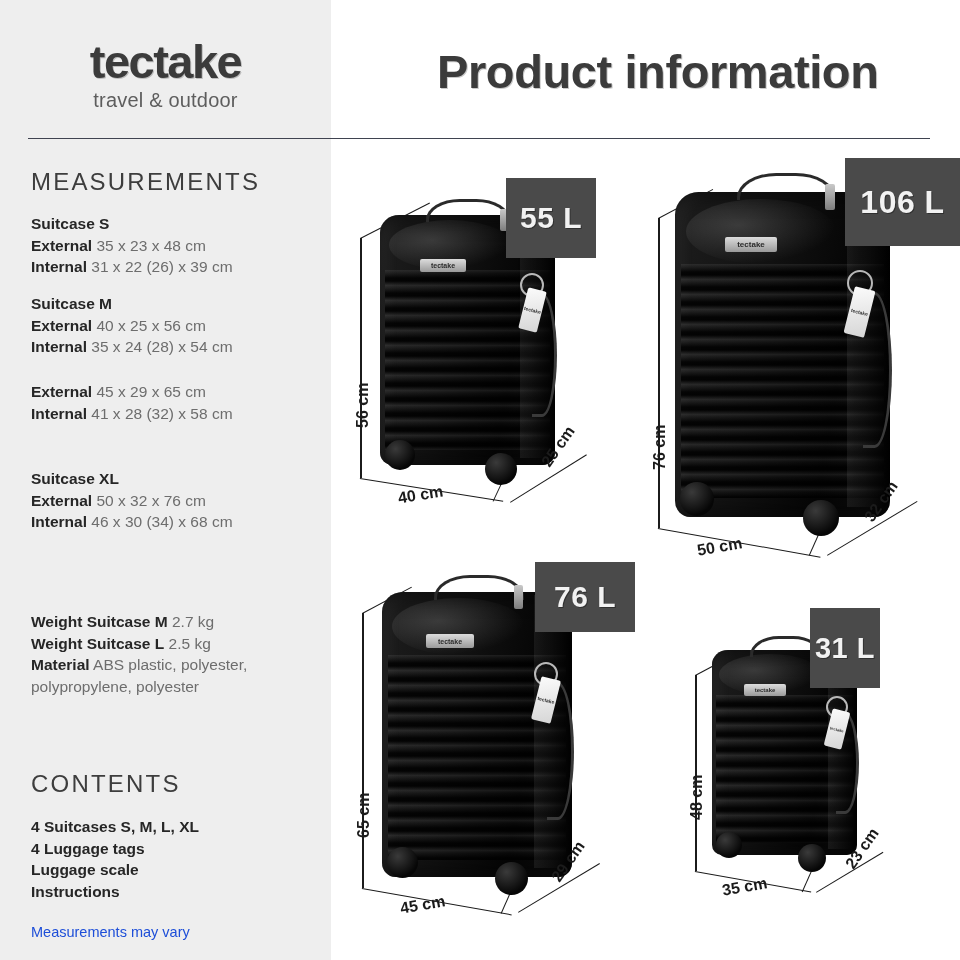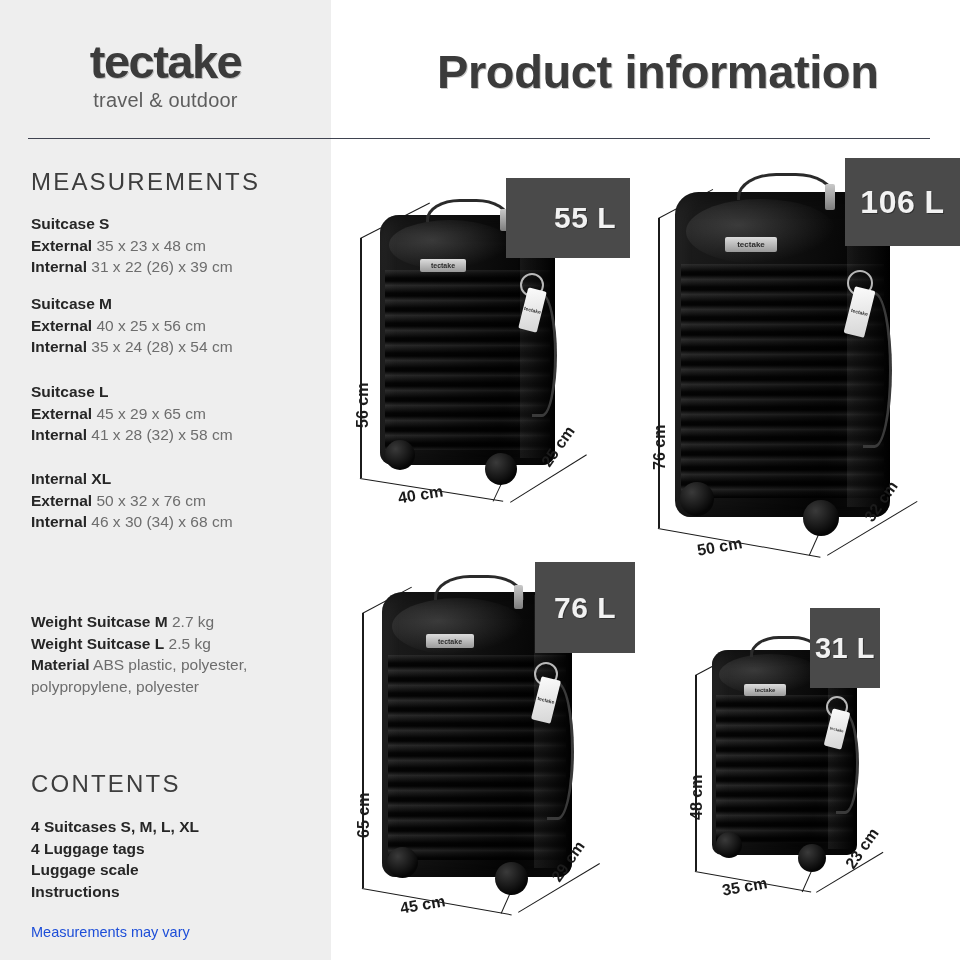--- a/index.html
+++ b/index.html
@@ -259,27 +259,26 @@
     <div><b>Internal</b> <span>31 x 22 (26) x 39 cm</span></div>
   </div>
 
   <div class="block" style="top:293px">
     <div><span class="plain">Suitcase M</span></div>
     <div><b>External</b> <span>40 x 25 x 56 cm</span></div>
     <div><b>Internal</b> <span>35 x 24 (28) x 54 cm</span></div>
   </div>
 
   <div class="block" style="top:381px">
-    <div><span class="plain">Suitcase L</span></div>
     <div><b>External</b> <span>45 x 29 x 65 cm</span></div>
     <div><b>Internal</b> <span>41 x 28 (32) x 58 cm</span></div>
   </div>
 
   <div class="block" style="top:468px">
-    <div><span class="plain">Internal XL</span></div>
+    <div><span class="plain">Suitcase XL</span></div>
     <div><b>External</b> <span>50 x 32 x 76 cm</span></div>
     <div><b>Internal</b> <span>46 x 30 (34) x 68 cm</span></div>
   </div>
 
 
   <div class="block" style="top:611px">
     <div><b>Weight Suitcase M</b> <span>2.7 kg</span></div>
     <div><b>Weight Suitcase L</b> <span>2.5 kg</span></div>
     <div><b>Material</b> <span>ABS plastic, polyester,</span></div>
     <div><span>polypropylene, polyester</span></div>
@@ -293,21 +292,21 @@
     <div class="plain">Luggage scale</div>
     <div class="plain">Instructions</div>
   </div>
 
   <div class="note" style="top:924px">Measurements may vary</div>
 
   <div class="page-title">Product information</div>
 
   <div class="panel" style="left:340px; top:160px; width:280px; height:360px;">
 
-    <div class="badge" style="left:166px; top:18px; width:90px; height:80px; font-size:30px;padding-left:34px;">55 L</div>
+    <div class="badge" style="left:166px; top:18px; width:90px; height:80px; font-size:30px;">55 L</div>
 
     <div class="dimline" style="left:20px; top:78px; width:1.6px; height:240px;"></div>
     <div class="dimline" style="left:20px; top:78px; width:78px; height:1.4px; transform:rotate(-27deg); transform-origin:left top;"></div>
     <div class="dimlabel vert" style="left:14px; top:268px;">56 cm</div>
 
     <div class="dimline" style="left:20px; top:318px; width:145px; height:1.4px; transform:rotate(9deg); transform-origin:left top;"></div>
     <div class="dimline" style="left:164px; top:290px; width:1.4px; height:54px; transform:rotate(25deg);"></div>
     <div class="dimlabel" style="left:58px; top:326px; transform:rotate(-9deg);">40 cm</div>
 
     <div class="dimline" style="left:170px; top:342px; width:90px; height:1.4px; transform:rotate(-32deg); transform-origin:left top;"></div>
@@ -357,21 +356,21 @@
       <div class="sidehandle" style="left:188px; top:100px; width:26px; height:150px;"></div>
       <div class="ring" style="left:172px; top:78px; width:22px; height:22px;"></div>
       <div class="tag" style="left:174px; top:96px; width:21px; height:48px; font-size:5px;">tectake</div>
       <div class="wheel" style="left:5px; top:290px; width:34px; height:34px;"></div>
       <div class="wheel" style="left:128px; top:308px; width:36px; height:36px;"></div>
     </div>
   </div>
 
   <div class="panel" style="left:340px; top:560px; width:300px; height:390px;">
 
-    <div class="badge" style="left:195px; top:2px; width:100px; height:91px; font-size:30px;">76 L</div>
+    <div class="badge" style="left:195px; top:2px; width:100px; height:70px; font-size:30px;">76 L</div>
 
     <div class="dimline" style="left:22px; top:53px; width:1.6px; height:275px;"></div>
     <div class="dimline" style="left:22px; top:53px; width:56px; height:1.4px; transform:rotate(-28deg); transform-origin:left top;"></div>
     <div class="dimlabel vert" style="left:15px; top:278px;">65 cm</div>
 
     <div class="dimline" style="left:22px; top:328px; width:152px; height:1.4px; transform:rotate(10deg); transform-origin:left top;"></div>
     <div class="dimline" style="left:172px; top:300px; width:1.4px; height:56px; transform:rotate(24deg);"></div>
     <div class="dimlabel" style="left:60px; top:336px; transform:rotate(-10deg);">45 cm</div>
 
     <div class="dimline" style="left:178px; top:352px; width:95px; height:1.4px; transform:rotate(-31deg); transform-origin:left top;"></div>

